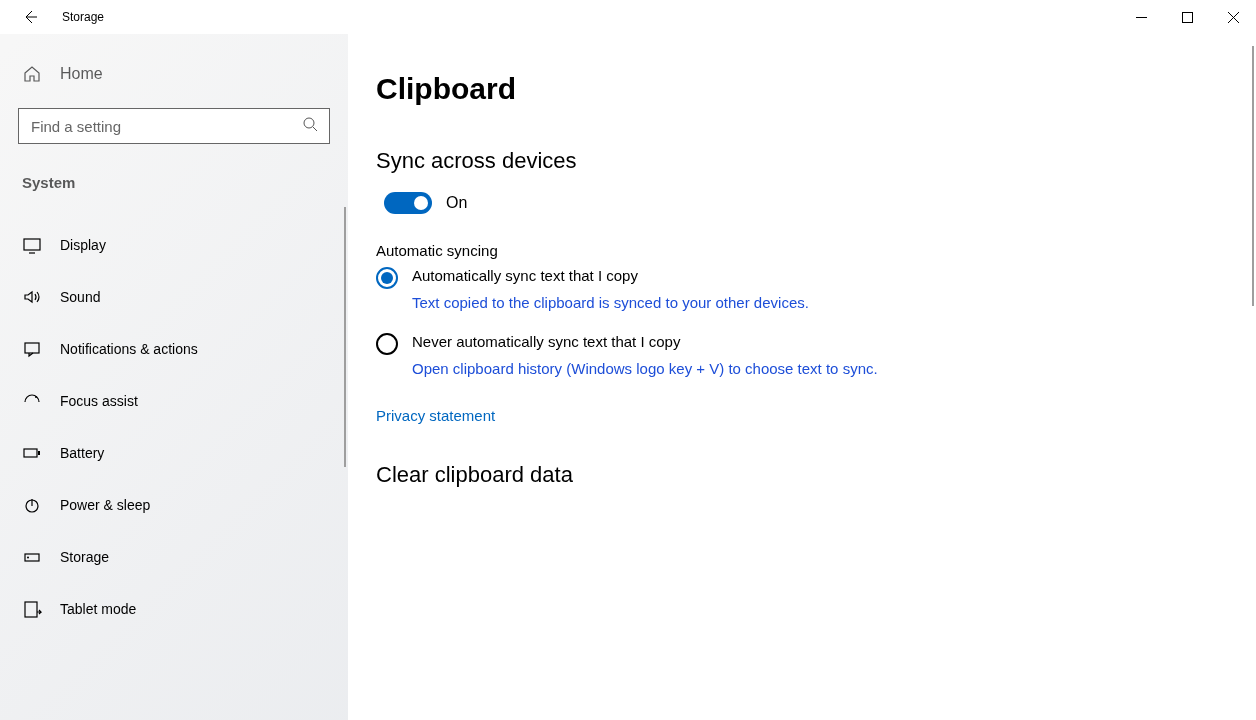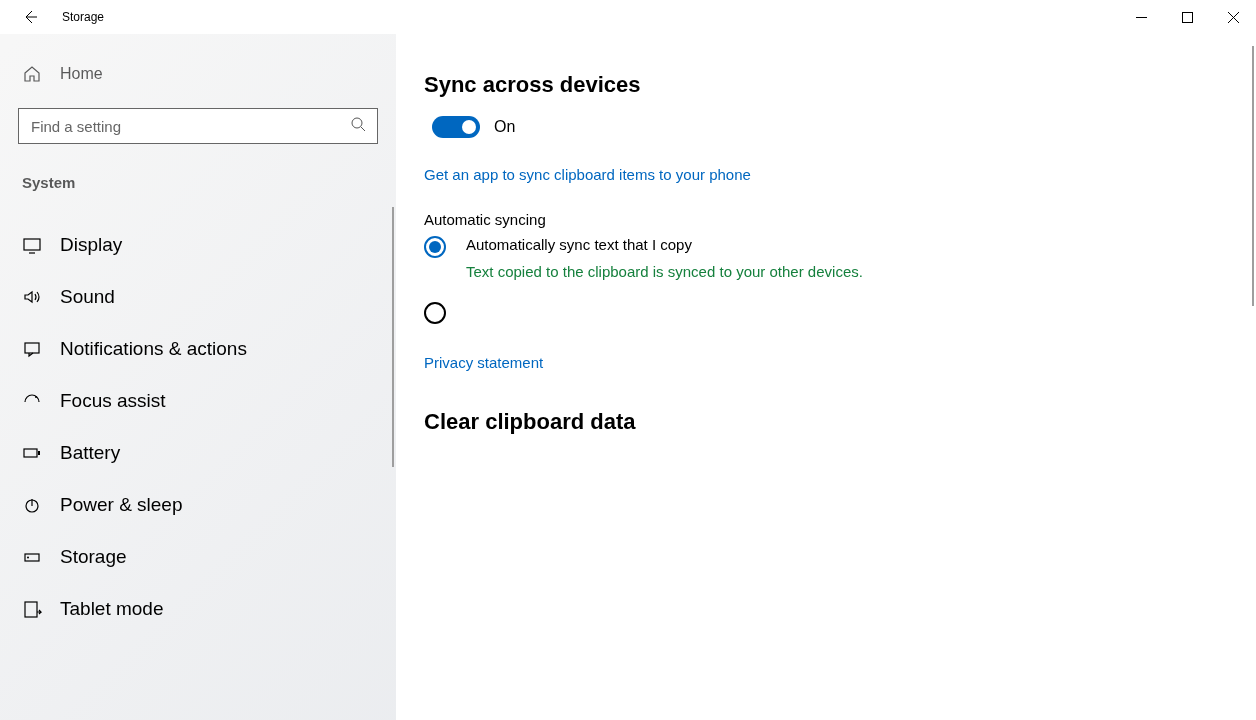--- a/index.html
+++ b/index.html
@@ -3,48 +3,48 @@
 <meta charset="utf-8">
 <style>
 * { margin: 0; padding: 0; box-sizing: border-box; font-family: "Segoe UI", Arial, sans-serif; }
 body { width: 1256px; height: 720px; overflow: hidden; background: #fff; display: flex; flex-direction: column; }
 .titlebar { height: 34px; display: flex; justify-content: space-between; align-items: center; }
 .titlebar-left { display: flex; align-items: center; gap: 22px; padding-left: 20px; }
 .titlebar-title { font-size: 12px; color: #000; }
 .titlebar-right { display: flex; }
 .winbtn { width: 46px; height: 34px; display: flex; align-items: center; justify-content: center; }
 .content { flex: 1; display: flex; overflow: hidden; }
-.sidebar { width: 396px; background: #f3f3f3; padding: 0; position: relative; }
+.sidebar { width: 348px; background: #f3f3f3; padding: 0; position: relative; }
 .sidebar::before { content: ""; position: absolute; inset: 0; background: linear-gradient(135deg, rgba(255,255,255,0.35), rgba(220,225,233,0.35)); pointer-events: none; }
 .home-row { display: flex; align-items: center; gap: 18px; padding: 30px 0 0 22px; }
 .search-wrap { padding: 24px 18px 0 18px; }
 .search { width: 100%; height: 36px; border: 1px solid #666; background: #fff; padding: 0 36px 0 12px; font-size: 15px; outline: none; }
 .search::placeholder { color: #666; }
 .search-wrap { position: relative; }
 .search-icon { position: absolute; right: 30px; top: 32px; }
 .category { font-weight: 600; font-size: 15px; padding: 30px 0 4px 22px; }
 .nav { padding-top: 24px; position: relative; }
-.nav-item { display: flex; align-items: center; gap: 18px; height: 52px; padding-left: 22px; font-size: 19px; cursor: default; }
+.nav-item { display: flex; align-items: center; gap: 18px; height: 52px; padding-left: 22px; font-size: 14px; cursor: default; }
 .nav-scroll { position: absolute; right: 2px; top: 12px; width: 2px; height: 260px; background: #9e9e9e; }
 .icon { width: 20px; height: 20px; display: inline-flex; align-items: center; justify-content: center; }
 .main { flex: 1; padding: 38px 28px 0 28px; overflow: hidden; position: relative; }
 .page-title { font-size: 30px; font-weight: 600; margin-bottom: 42px; }
-.section-title { font-size: 22px; font-weight: 700; margin-bottom: 18px; }
+.section-title { font-size: 22px; font-weight: 400; margin-bottom: 18px; }
 .section-desc { font-size: 15px; line-height: 1.55; max-width: 520px; margin-bottom: 20px; }
 .toggle-row { display: flex; align-items: center; gap: 14px; margin-bottom: 28px; padding-left: 8px; }
 .toggle { width: 48px; height: 22px; border-radius: 11px; background: #0067c0; position: relative; }
 .toggle .knob { width: 14px; height: 14px; border-radius: 50%; background: #fff; position: absolute; right: 4px; top: 4px; }
 .link { color: #0067c0; font-size: 15px; display: inline-block; margin-bottom: 28px; }
 .subhead { font-size: 15px; margin-bottom: 8px; }
-.radio-item { display: flex; gap: 20px; margin-bottom: 22px; max-width: 580px; }
+.radio-item { display: flex; gap: 14px; margin-bottom: 22px; max-width: 580px; }
 .radio { width: 22px; height: 22px; border: 2px solid #000; border-radius: 50%; flex-shrink: 0; position: relative; }
 .radio.selected { border-color: #0067c0; }
 .radio.selected::after { content: ""; width: 12px; height: 12px; border-radius: 50%; background: #0067c0; position: absolute; top: 3px; left: 3px; }
 .radio-label { font-size: 15px; }
-.radio-desc { font-size: 15px; color: #15803d; margin-top: 10px; }
+.radio-desc { font-size: 15px; color: #1d4ed8; margin-top: 10px; }
 .main-scroll { position: absolute; right: 2px; top: 12px; width: 2px; height: 260px; background: #9e9e9e; }
 svg { display: block; }
 </style>
 </head>
 <body>
 
 <div class="titlebar">
   <div class="titlebar-left">
     <span class="icon">
       <svg width="16" height="16" viewBox="0 0 16 16">
@@ -164,44 +164,48 @@
               <path d="M15 13 L19 13 L17 11 M19 13 L17 15" fill="none" stroke="#000" stroke-width="1.2"></path>
             </svg>
           </span>
         <span>Tablet mode</span>
       </div>
       <div class="nav-scroll"></div>
     </div>
   </div>
 
   <div class="main">
+    <h1 class="page-title">Clipboard</h1>
 
     <h2 class="section-title">Sync across devices</h2>
 
     <div class="toggle-row">
       <div class="toggle">
           <div class="knob"></div>
         </div>
       <span>On</span>
     </div>
 
-    <a class="link">Get an app to sync clipboard items to your phone</a>
 
     <div class="subhead">Automatic syncing</div>
 
     <div class="radio-item">
       <div class="radio selected"></div>
       <div>
         <div class="radio-label">Automatically sync text that I copy</div>
         <div class="radio-desc">Text copied to the clipboard is synced to your other devices.</div>
       </div>
     </div>
 
     <div class="radio-item" style="margin-bottom:30px;">
       <div class="radio"></div>
+      <div>
+        <div class="radio-label">Never automatically sync text that I copy</div>
+        <div class="radio-desc">Open clipboard history (Windows logo key + V) to choose text to sync.</div>
+      </div>
     </div>
 
     <a class="link">Privacy statement</a>
 
     <h2 class="section-title" style="margin-top:10px;">Clear clipboard data</h2>
 
     <div class="main-scroll"></div>
   </div>
 </div>
 

